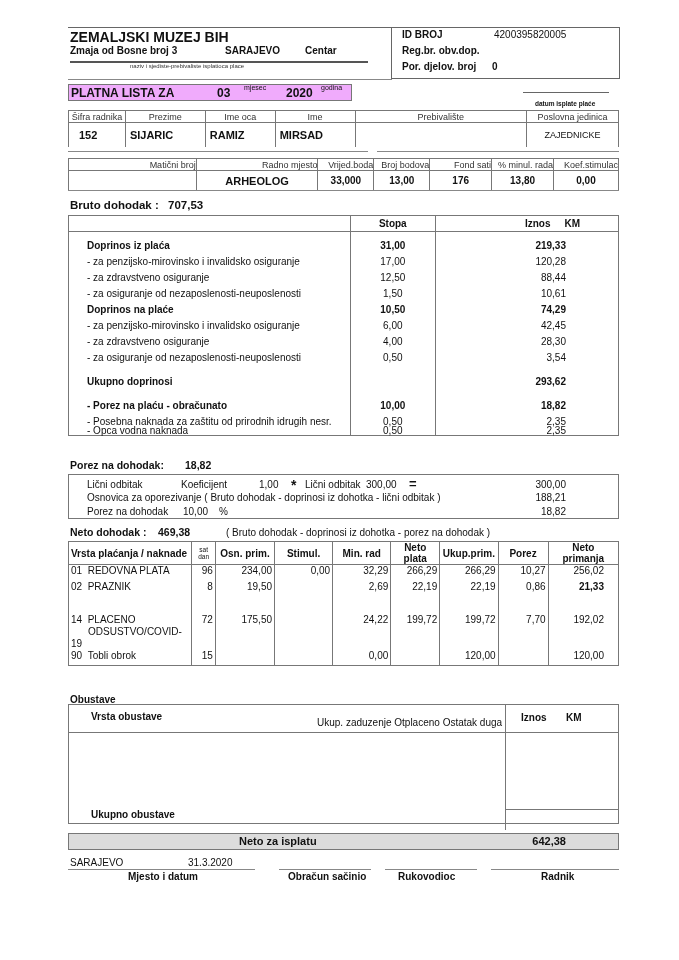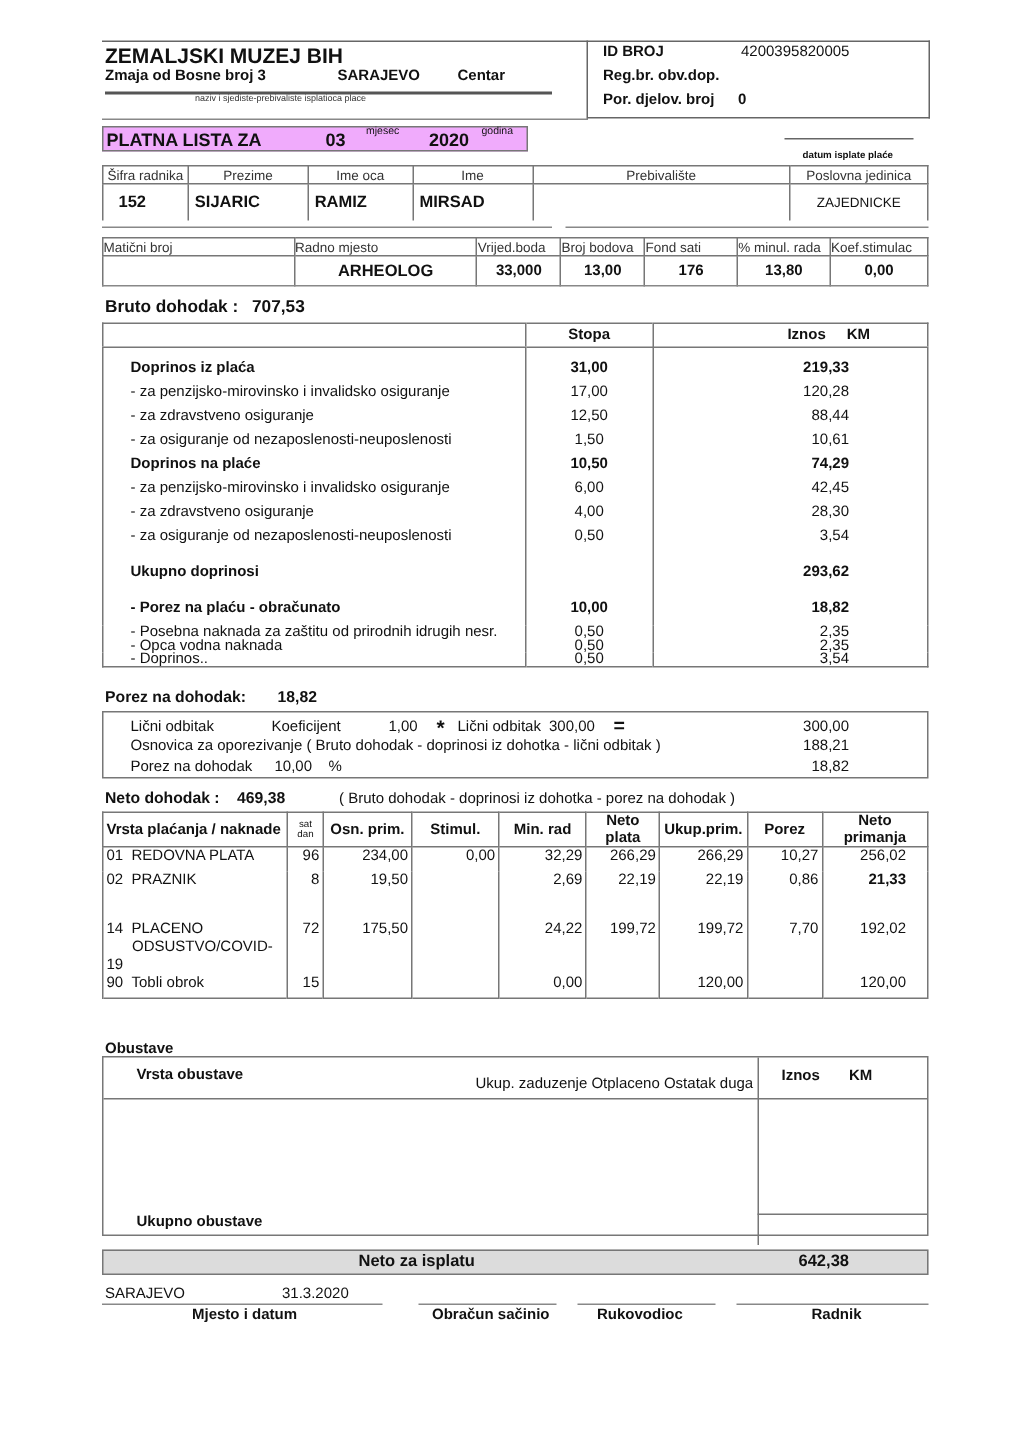--- a/index.html
+++ b/index.html
@@ -12,21 +12,21 @@
   .fs10 { font-size: 10px; }
 
   
   table { border-collapse: collapse; position: absolute; }
   td, th { font-weight: normal; }
   #emp td { border-left: 1px solid #777; border-right: 1px solid #777; }
   #emp .hdrow td { border-top: 1px solid #777; border-bottom: 1px solid #777; font-size: 9px; color: #333; text-align: center; height: 12px; padding: 0; }
   #emp .valrow td { font-size: 11px; font-weight: bold; height: 24px; padding-left: 4px; vertical-align: middle; }
 
   #emp2 td { border: 1px solid #777; }
-  #emp2 .hdrow td { font-size: 9px; color: #333; text-align: left; height: 12px; padding: 0; }
+  #emp2 .hdrow td { font-size: 9px; color: #333; text-align: right; height: 12px; padding: 0; }
   #emp2 .valrow td { font-size: 10px; font-weight: bold; text-align: center; height: 20px; border-bottom: none; }
 
   
   #contrib { left: 68px; top: 215px; width: 551px; border: 1px solid #777; }
   #contrib td { font-size: 10px; height: 16px; padding: 0 18px; vertical-align: middle; }
   #contrib td.c2 { border-left: 1px solid #777; border-right: 1px solid #777; text-align: center; width: 108px; }
   #contrib td.c3 { text-align: right; padding-right: 52px; width: 261px; }
   #contrib td.c1 { width: 182px; }
   #contrib tr.hd td { height: 16px; border-bottom: 1px solid #777; font-weight: bold; }
   #contrib tr.tight td { height: 9px; line-height: 9px; font-size: 10px; }
@@ -211,25 +211,20 @@
       </tr>
   <tr class="tight">
     <td class="c1" style="white-space:nowrap;">- Posebna naknada za zaštitu od prirodnih idrugih nesr.</td>
     <td class="c2">0,50</td>
     <td class="c3">2,35</td>
   </tr>
   <tr class="tight">
     <td class="c1">- Opca vodna naknada</td>
     <td class="c2">0,50</td>
     <td class="c3">2,35</td>
-  </tr>
-  <tr class="tight">
-    <td class="c1">- Doprinos..</td>
-    <td class="c2">0,50</td>
-    <td class="c3">3,54</td>
   </tr>
 </tbody>
   </table>
 
 <div class="abs b" style="left:70px;top:459px;font-size:10.5px;">Porez na dohodak:</div>
 <div class="abs b" style="left:185px;top:459px;font-size:10.5px;">18,82</div>
 
 <div class="abs" id="taxbox">
   <div class="abs fs10" style="left:18px;top:4px;">Lični odbitak</div>
   <div class="abs fs10" style="left:112px;top:4px;">Koeficijent</div>

